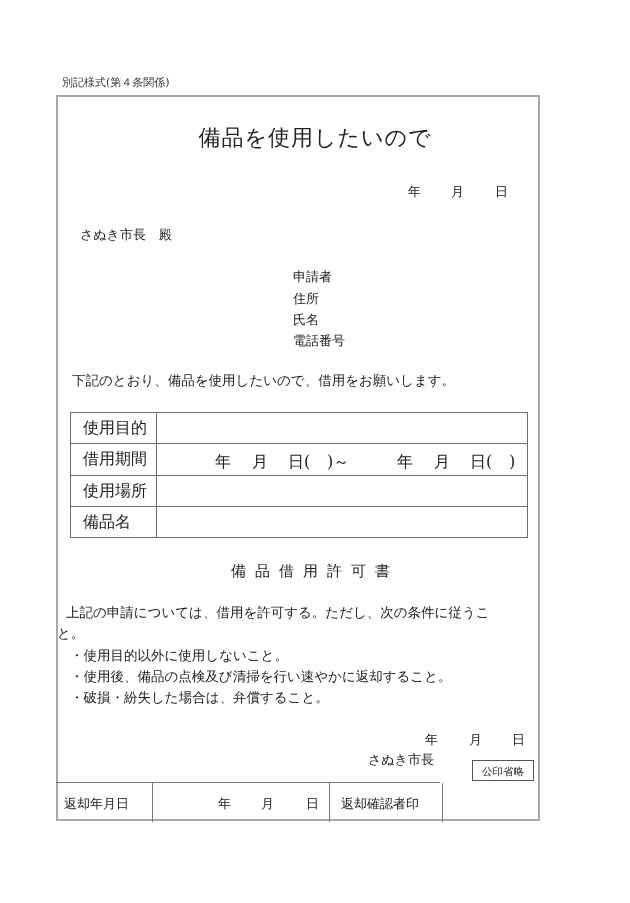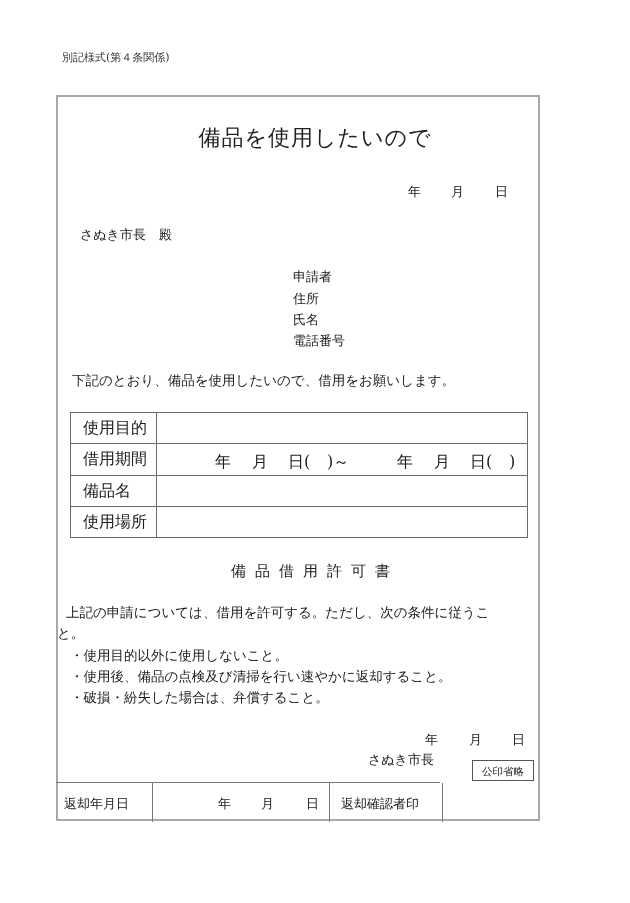--- a/index.html
+++ b/index.html
@@ -1,19 +1,19 @@
 <!DOCTYPE html>
 <html><head>
 <meta charset="utf-8">
 <style>
   html, body { margin:0; padding:0; background:#ffffff; }
   body { width:630px; height:903px; position:relative; overflow:hidden;
          font-family:"DejaVu Serif","Liberation Serif",serif; color:#1a1a1a; }
   .abs { position:absolute; white-space:nowrap; }
-  .form-label { left:62px; top:50px; font-size:11px; color:#333;text-align:right; }
+  .form-label { left:62px; top:75px; font-size:11px; color:#333;text-align:right; }
   .frame { position:absolute; left:56px; top:95px; width:484px; height:726px;
            border:2px solid #a8a8a8; box-sizing:border-box; }
   .title { left:0; width:630px; top:123px; text-align:center; font-size:22px; letter-spacing:1px; color:#222; }
   .date-top { top:183px; font-size:13px; }
   .addressee { left:80px; top:226px; font-size:13px; }
   .applicant { left:293px; font-size:13px; }
   .lead { left:72px; top:372px; font-size:13.5px; }
   table.info { position:absolute; left:70px; top:412px; width:458px; border-collapse:collapse; }
   table.info td { border:1px solid #6a6a6a; height:30px; font-size:16px; padding:0; }
   table.info td.lbl { width:86px; padding-left:12px; box-sizing:border-box; }
@@ -72,25 +72,25 @@
         <span style="left:131px">日(</span>
         <span style="left:170px">)～</span>
         <span style="left:240px">年</span>
         <span style="left:277px">月</span>
         <span style="left:313px">日(</span>
         <span style="left:352px">)</span>
       </div>
     </td>
   </tr>
   <tr>
-    <td class="lbl">備品名</td>
+    <td class="lbl">使用場所</td>
     <td></td>
   </tr>
   <tr>
-    <td class="lbl">使用場所</td>
+    <td class="lbl">備品名</td>
     <td></td>
   </tr>
 </tbody>
   </table>
 
 <div class="abs sub-title">備品借用許可書</div>
 
 <div class="abs para" style="top:604px;left:66px">上記の申請については、借用を許可する。ただし、次の条件に従うこ</div>
 <div class="abs para" style="top:625px;left:57px">と。</div>
 

